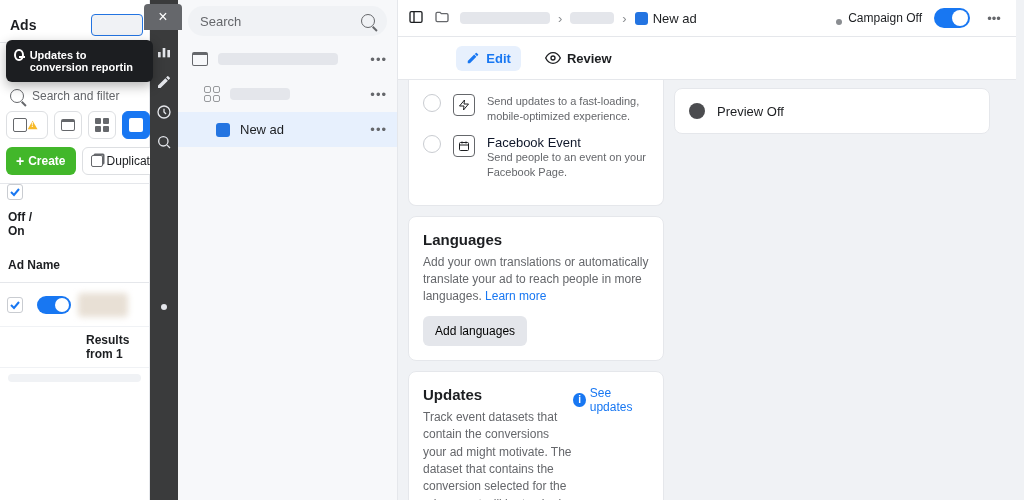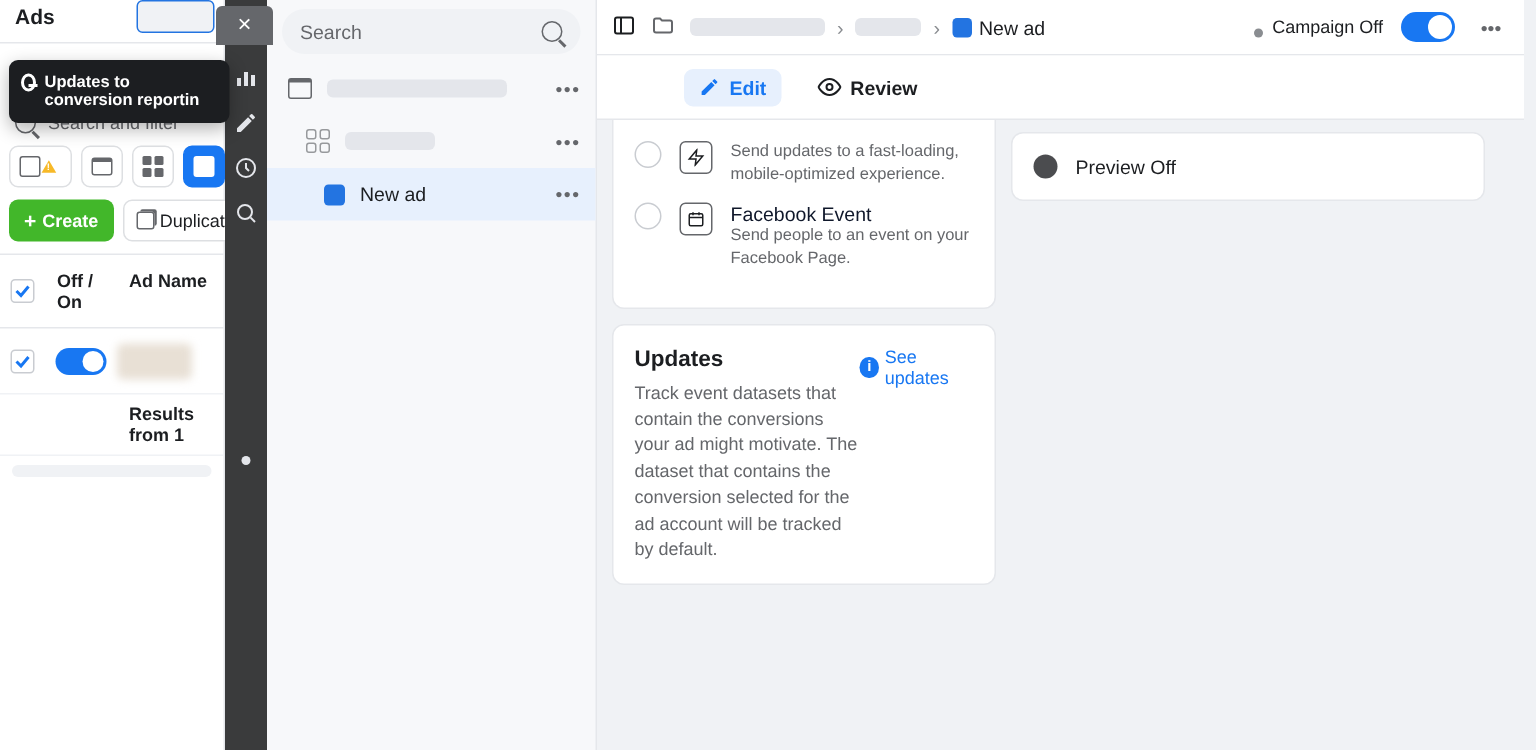--- a/index.html
+++ b/index.html
@@ -1,21 +1,21 @@
 <!DOCTYPE html>
 <html><head>
 <meta charset="utf-8">
 <style>
   * { box-sizing: border-box; margin: 0; padding: 0; font-family: Helvetica, Arial, sans-serif; }
   body { width: 1024px; height: 500px; background: #fff; overflow: hidden; font-size: 13px; color: #1c1e21; }
   .root { display: flex; width: 100%; height: 100%; }
 
   
   .left { width: 150px; height: 100%; background: #fff; border-right: 1px solid #e5e7eb; position: relative; }
-  .left-header { display: flex; align-items: center; padding: 0 6px 6px 10px; border-bottom: 1px solid #e5e7eb; gap: 47px; }
+  .left-header { display: flex; align-items: center; padding: 14px 6px 6px 10px; border-bottom: 1px solid #e5e7eb; gap: 47px; }
   .left-title { font-weight: 700; font-size: 14px; }
   .left-search { flex: 1; margin-left: 8px; height: 22px; border: 1px solid #2374e1; border-radius: 4px; background: #f0f2f5; }
 
   .toast { position: absolute; top: 40px; left: 6px; right: -4px; background: #1c1e21; color: #fff; font-size: 11px; font-weight: 700; padding: 9px 8px; border-radius: 6px; display: flex; align-items: flex-start; gap: 6px; z-index: 5; box-shadow: 0 4px 12px rgba(0,0,0,.3);}
   .toast .dot { width: 12px; height: 12px; border: 2px solid #fff; border-radius: 50%; position: relative; }
   .toast .dot::after { content: ""; position: absolute; width: 6px; height: 2px; background: #fff; left: 3px; top: 5px; }
 
   .filter-row { display: flex; align-items: center; gap: 8px; padding: 8px 10px; margin-top: 38px; }
   .magnifier { width: 14px; height: 14px; border: 1.5px solid #65676b; border-radius: 50%; position: relative; }
   .magnifier::after { content: ""; position: absolute; width: 6px; height: 1.5px; background: #65676b; transform: rotate(45deg); bottom: -2px; right: -4px; }
@@ -28,21 +28,21 @@
   .icon-warn { display:inline-block; width:0;height:0;border-left:7px solid transparent;border-right:7px solid transparent;border-bottom:12px solid #f7b928; position:relative;}
   .icon-warn::after{content:"!";position:absolute;left:-2px;top:1px;font-size:9px;color:#fff;font-weight:700;}
   .icon-fold { width:14px;height:12px;border:1.5px solid #65676b;border-radius:2px;border-top-width:3px;}
   .icon-grid { width:14px;height:14px;display:grid;grid-template-columns:1fr 1fr;gap:2px;}
   .icon-grid span{background:#65676b;border-radius:1px;}
 
   .actions { display:flex; gap:6px; padding:8px 6px; }
   .create-btn { background:#42b72a; color:#fff; font-weight:700; border:none; border-radius:6px; padding:6px 10px; display:flex; align-items:center; gap:4px; font-size:12px; }
   .dup-btn { background:#fff; border:1px solid #dddfe2; border-radius:6px; padding:6px 8px; display:flex; align-items:center; gap:4px; font-size:12px; color:#1c1e21; }
 
-  .grid-header { display:flex; border-top:1px solid #e5e7eb; border-bottom:1px solid #e5e7eb; }
+  .grid-header { display:flex; border-top:1px solid #e5e7eb; border-bottom:1px solid #e5e7eb;flex-direction:column; }
   .gh-cell { padding:10px 8px; font-weight:700; font-size:12px; }
   .gh-check { width:30px; display:flex; align-items:center; justify-content:center; }
   .check { width:16px; height:16px; border:1px solid #c9ccd1; border-radius:3px; display:flex; align-items:center; justify-content:center; }
   .check svg{width:12px;height:12px;}
   .gh-off { width:48px; }
   .gh-name { flex:1; }
 
   .grid-row { display:flex; align-items:center; height:44px; border-bottom:1px solid #f0f2f5; }
   .toggle { width:34px; height:18px; background:#1877f2; border-radius:18px; position:relative; }
   .toggle::after{ content:""; position:absolute; width:14px; height:14px; background:#fff; border-radius:50%; top:2px; right:2px; }
@@ -311,20 +311,25 @@
                     <line x1="16" y1="3" x2="16" y2="7"></line>
                   </svg>
                 </div>
               <div class="dest-body">
                   <div class="t">Facebook Event</div>
                   <div class="s">Send people to an event on your Facebook Page.</div>
                 </div>
             </div>
           </div>
 
+          <div class="card">
+            <h3>Languages</h3>
+            <p class="desc"><span>Add your own translations or automatically translate your ad to reach people in more languages. </span><span class="learn">Learn more</span></p>
+            <button class="grey-btn">Add languages</button>
+          </div>
 
           <div class="card">
             <div class="track-head">
               <div>
                 <h3>Updates</h3>
                 <p class="desc" style="max-width:170px">Track event datasets that contain the conversions your ad might motivate. The dataset that contains the conversion selected for the ad account will be tracked by default.</p>
               </div>
               <div class="see-up">
                   <span class="info-dot">i</span>
                   <span>See updates</span>

